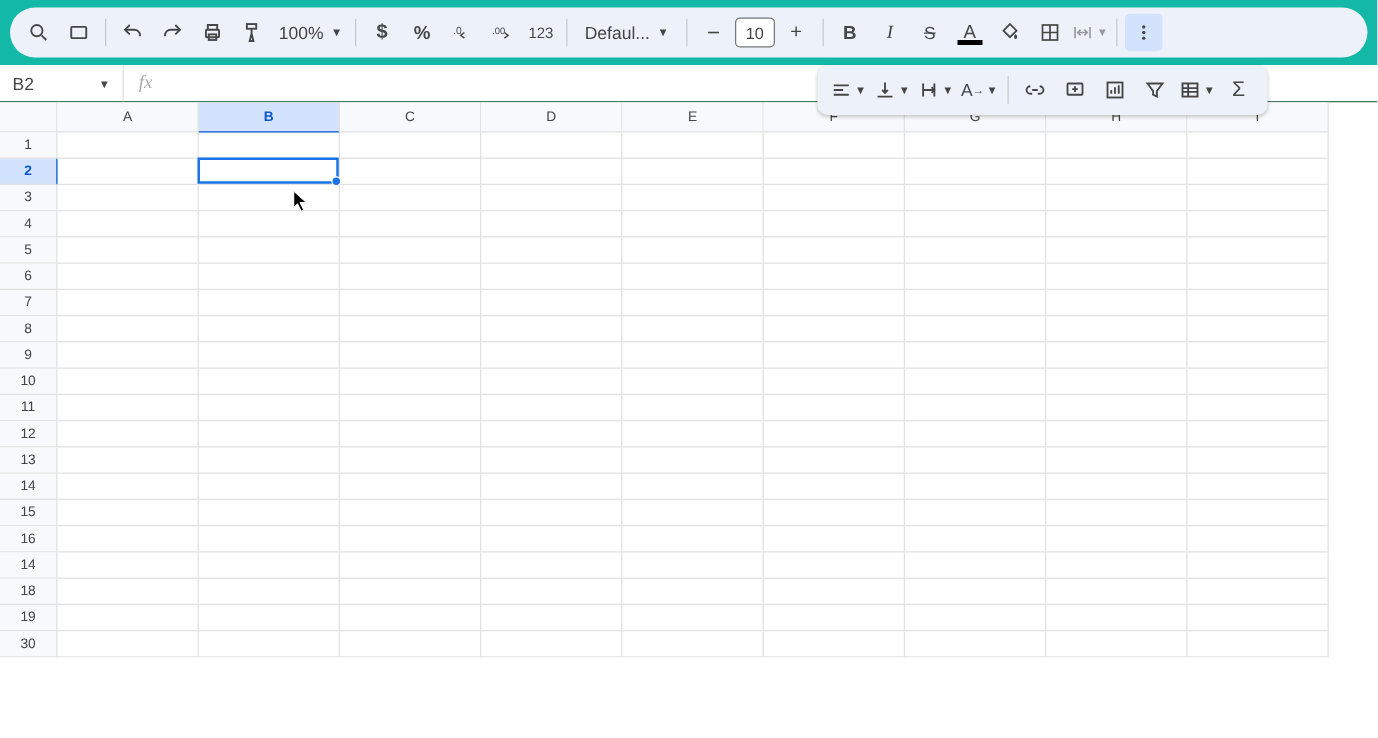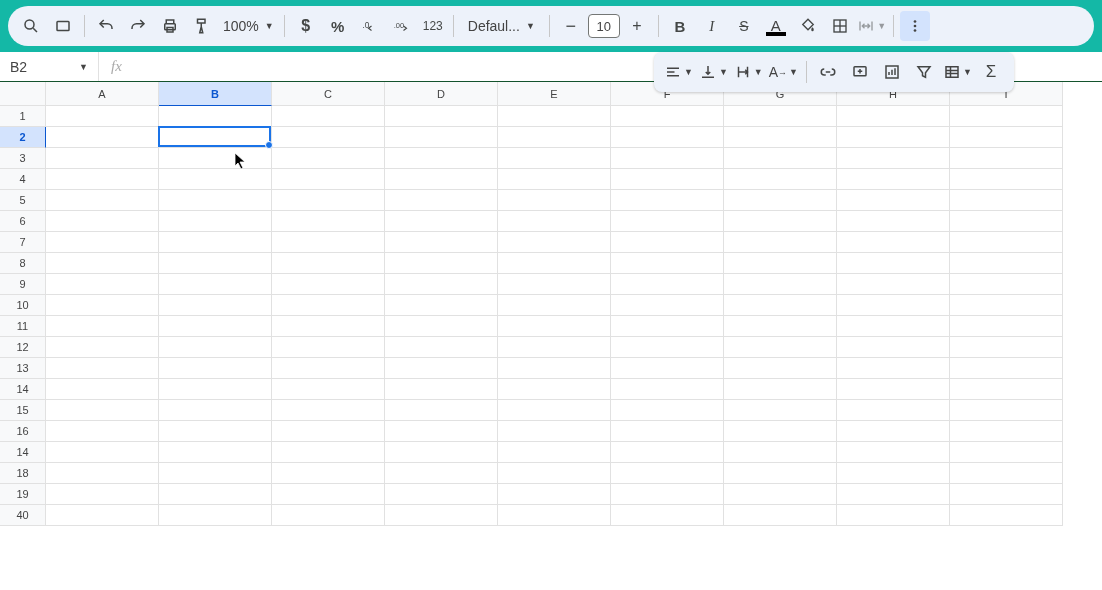--- a/index.html
+++ b/index.html
@@ -273,21 +273,21 @@
           <div class="row-header">10</div>
           <div class="row-header">11</div>
           <div class="row-header">12</div>
           <div class="row-header">13</div>
           <div class="row-header">14</div>
           <div class="row-header">15</div>
           <div class="row-header">16</div>
           <div class="row-header">14</div>
           <div class="row-header">18</div>
           <div class="row-header">19</div>
-          <div class="row-header">40</div>
+          <div class="row-header">30</div>
         </div>
       <div class="cells" id="cells">
           <div class="cell-row">
             <div class="cell" style="width: 113px;"></div>
             <div class="cell" style="width: 113px;"></div>
             <div class="cell" style="width: 113px;"></div>
             <div class="cell" style="width: 113px;"></div>
             <div class="cell" style="width: 113px;"></div>
             <div class="cell" style="width: 113px;"></div>
             <div class="cell" style="width: 113px;"></div>

